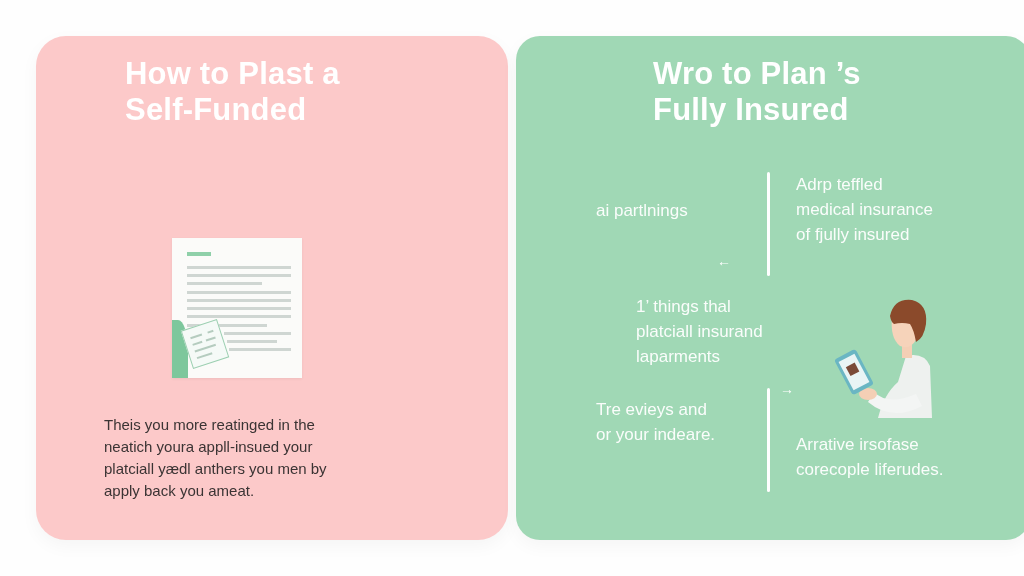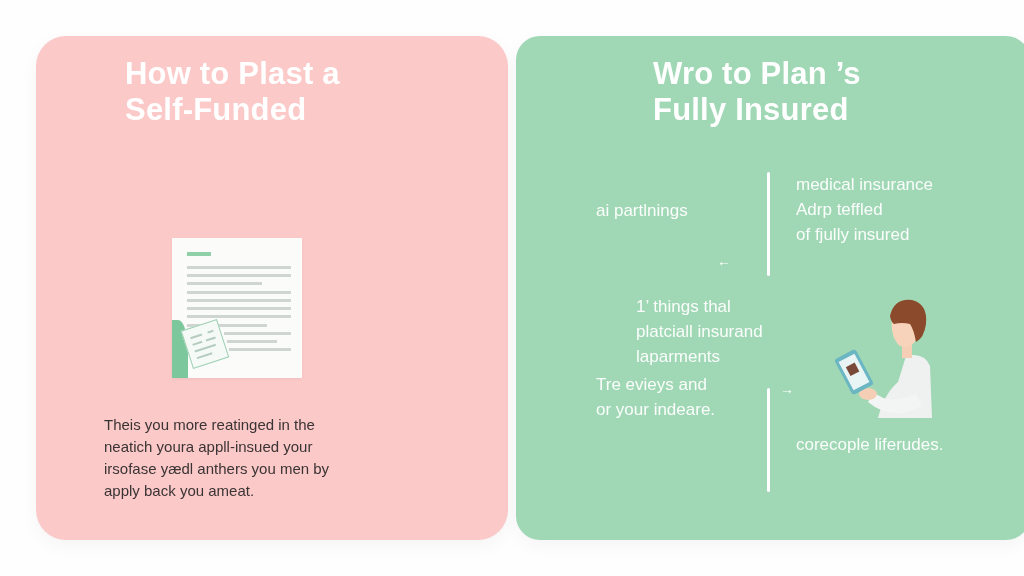--- a/index.html
+++ b/index.html
@@ -118,52 +118,52 @@
       <i style="left:6px; top:15px; width:10px;"></i>
       <i style="left:20px; top:15px; width:10px;"></i>
       <i style="left:6px; top:22px; width:22px;"></i>
       <i style="left:6px; top:29px; width:16px;"></i>
     </div>
   </div>
 
   <div class="body-text">
     <span>Theis you more reatinged in the</span>
     <span>neatich youra appll-insued your</span>
-    <span>irsofase yædl anthers you men by</span>
+    <span>platciall yædl anthers you men by</span>
     <span>apply back you ameat.</span>
   </div>
 </div>
 
 <div class="card card-right">
   <div class="title">
     <span>Wro to Plan ’s</span>
     <span>Fully Insured</span>
   </div>
 
   <div class="right-text" style="left:80px; top:162px;">
     <span>ai partlnings</span>
   </div>
 
   <div class="arrow" style="left:201px; top:218px;">←</div>
 
   <div class="divider" style="left:251px; top:136px; height:104px;"></div>
 
   <div class="right-text" style="left:280px; top:136px;">
+    <span>Adrp teffled</span>
     <span>medical insurance</span>
-    <span>Adrp teffled</span>
     <span>of fjully insured</span>
   </div>
 
   <div class="right-text" style="left:80px; top:258px;margin-left:40px;">
     <span>1’ things thal</span>
     <span>platciall insurand</span>
     <span>laparments</span>
   </div>
 
-  <div class="right-text" style="left:80px; top:336px;">
+  <div class="right-text" style="left:80px; top:361px;">
     <span>Tre eviеys and</span>
     <span>or your indeare.</span>
   </div>
 
   <div class="divider" style="left:251px; top:352px; height:104px;"></div>
 
   <div class="arrow" style="left:264px; top:346px;">→</div>
 
   <div class="person">
     <svg width="140" height="140" viewBox="0 0 140 140">
@@ -182,15 +182,16 @@
 
       <g transform="rotate(-28 48 78)">
         <rect x="36" y="58" width="24" height="40" rx="3" fill="#6ab6c3"></rect>
         <rect x="39" y="62" width="18" height="32" fill="#e9f4f5"></rect>
         <rect x="43" y="70" width="10" height="10" fill="#7a4a38"></rect>
       </g>
     </svg>
   </div>
 
   <div class="right-text" style="left:280px; top:396px;">
+    <span>Arrative irsofase</span>
     <span>corecople liferudes.</span>
   </div>
 </div>
 
 </body></html>

